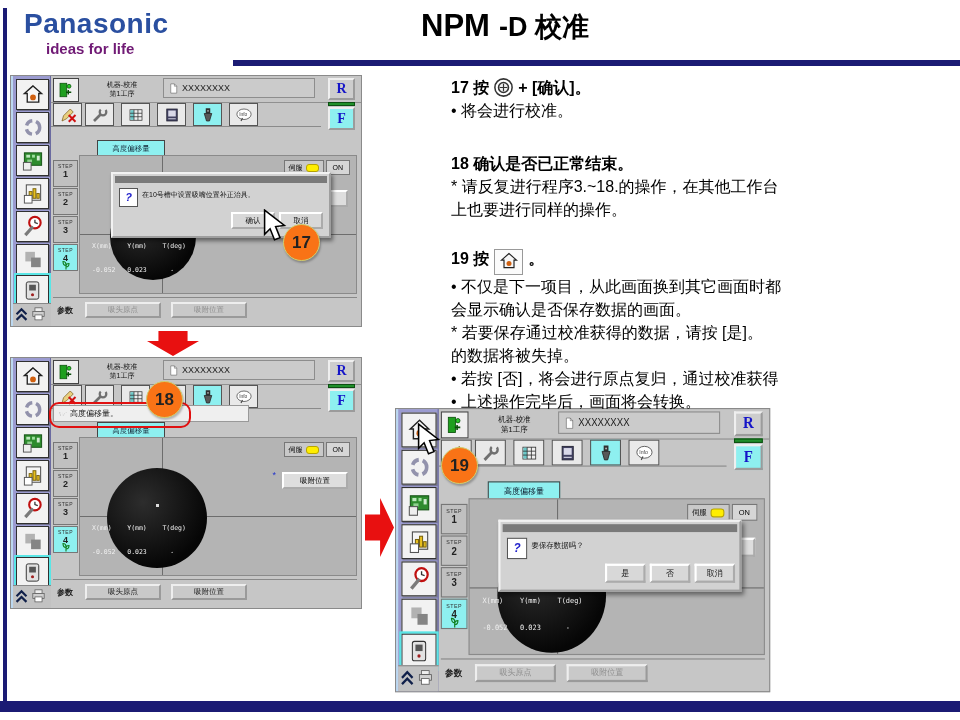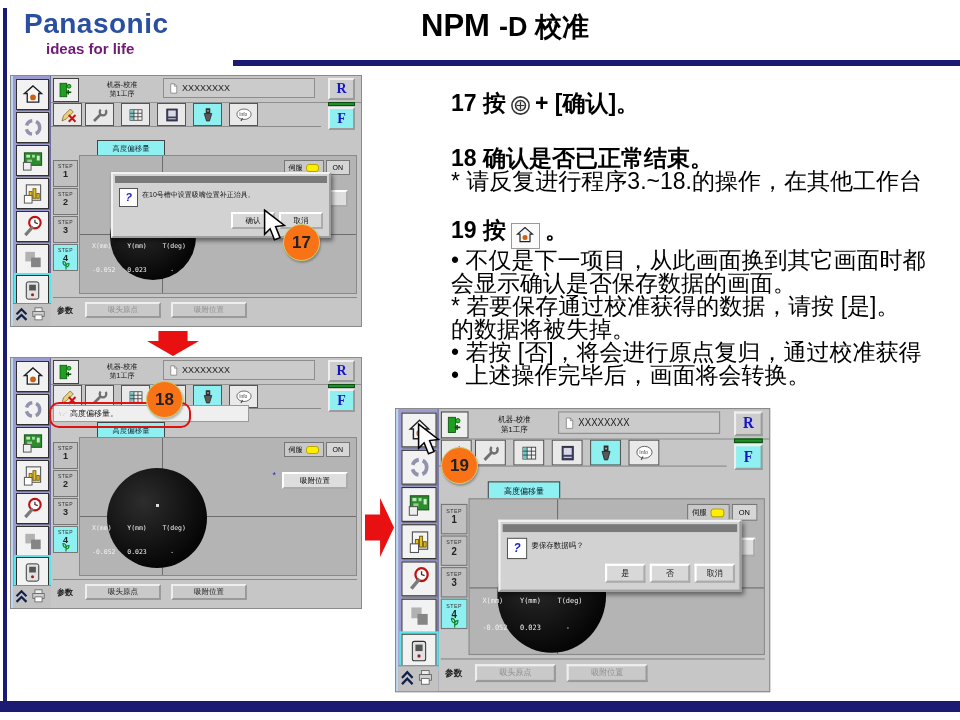--- a/index.html
+++ b/index.html
@@ -8,21 +8,21 @@
   
   .vrule{position:absolute;left:3px;top:8px;width:4px;height:694px;background:#1b1b74;}
   .brule{position:absolute;left:0;top:701px;width:960px;height:11px;background:#1b1b74;}
   .hrule{position:absolute;left:233px;top:60px;width:727px;height:6px;background:#1b1b74;}
   .logo{position:absolute;left:24px;top:8px;font-size:28px;font-weight:bold;color:#2a4fa0;letter-spacing:.5px;}
   .tagline{position:absolute;left:46px;top:40px;font-size:15px;font-weight:bold;color:#701a75;}
   .slidetitle{position:absolute;left:290px;top:8px;width:430px;text-align:center;white-space:nowrap;}
   .slidetitle .t1{font-size:31px;font-weight:800;}
   .slidetitle .t2{font-size:27px;font-weight:700;margin-left:9px;}
   
-  .instr{position:absolute;left:451px;top:92px;width:506px;font-size:23px;line-height:23px;}
+  .instr{position:absolute;left:451px;top:76px;width:506px;font-size:16px;line-height:23px;}
   .iline{white-space:nowrap;}
   .ihead{font-weight:bold;}
   .igap1{height:30px;} .igap2{height:26px;}
   .fid-icon svg{width:23px;height:23px;vertical-align:-6px;margin:0 3px;}
   .home-box{display:inline-block;width:27px;height:24px;border:1px solid #999;background:#fbfbfb;
             vertical-align:-7px;margin:0 5px;text-align:center;}
   .home-box svg{width:20px;height:20px;margin-top:1px;}
   
   .shot{position:absolute;width:350px;height:250px;background:#c6c6c6;border:1px solid #8a8a8a;}
   .msb{position:absolute;left:0;top:0;width:40px;height:250px;background:#9b9bd0;
@@ -692,23 +692,25 @@
   <svg class="cursor" style="left:415px;top:423px" viewBox="0 0 24 30">
       <use href="#sym-cursor"></use>
     </svg>
 
   <div class="instr">
     <div class="iline ihead">
       <span>17 按</span><span class="fid-icon"><svg viewBox="0 0 24 24">
             <use href="#sym-fiducial"></use>
           </svg></span><span>+ [确认]。</span>
     </div>
+    <div class="iline">• 将会进行校准。</div>
     <div class="igap1"></div>
     <div class="iline ihead">18 确认是否已正常结束。</div>
     <div class="iline">* 请反复进行程序3.~18.的操作，在其他工作台</div>
+    <div class="iline">上也要进行同样的操作。</div>
     <div class="igap2"></div>
     <div class="iline ihead">
       <span>19 按</span><span class="home-box"><svg viewBox="0 0 24 24">
             <use href="#sym-home"></use>
           </svg></span><span>。</span>
     </div>
     <div class="iline">• 不仅是下一项目，从此画面换到其它画面时都</div>
     <div class="iline">会显示确认是否保存数据的画面。</div>
     <div class="iline">* 若要保存通过校准获得的数据，请按 [是]。</div>
     <div class="iline">的数据将被失掉。</div>

